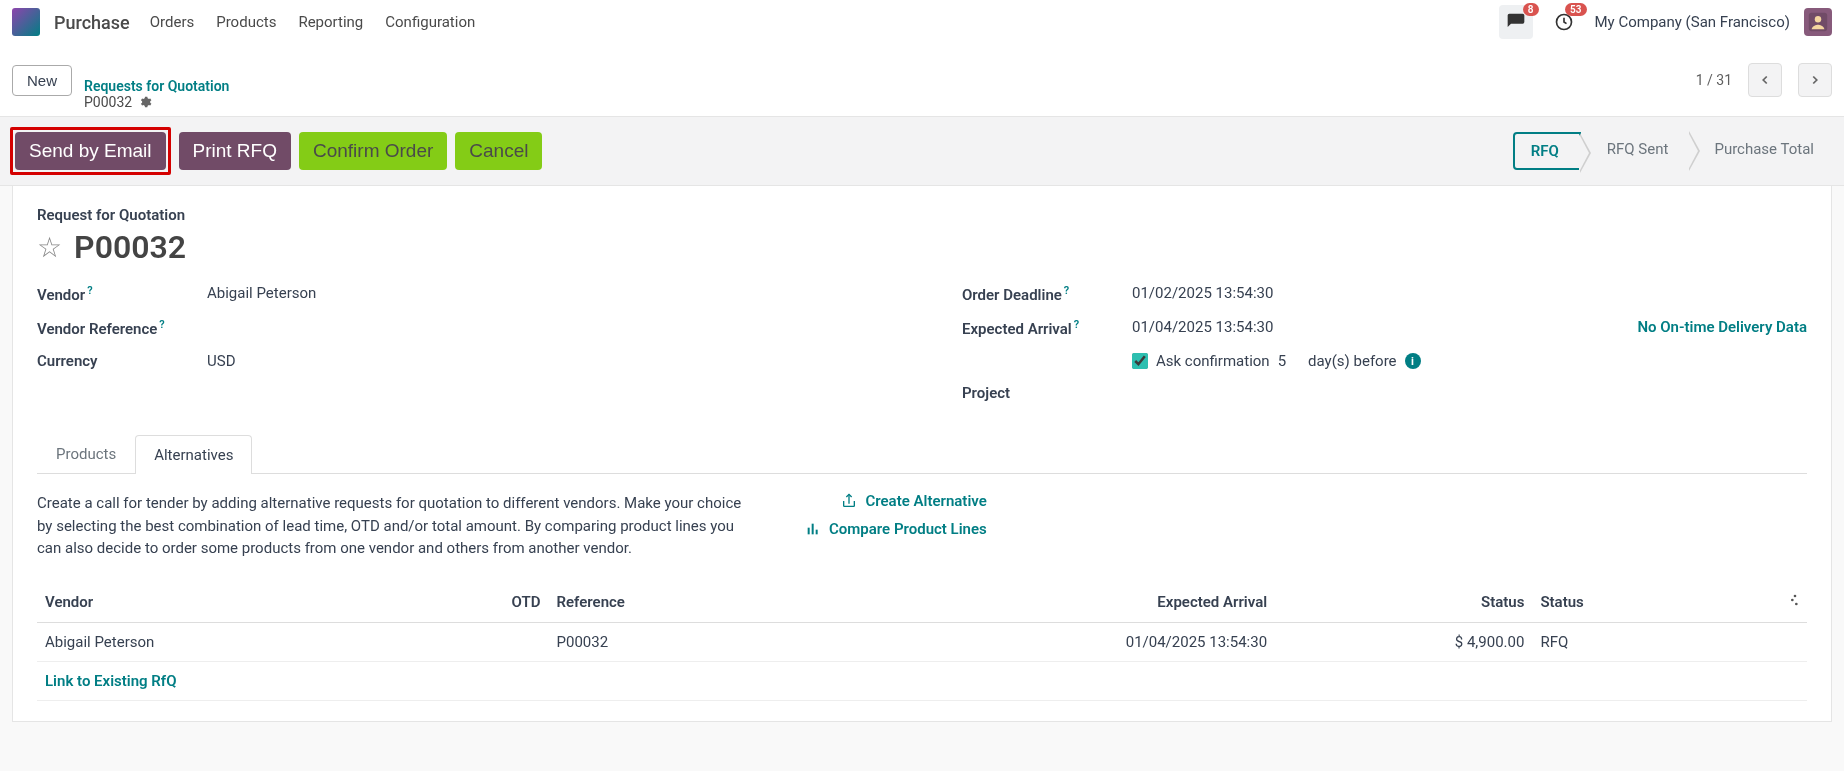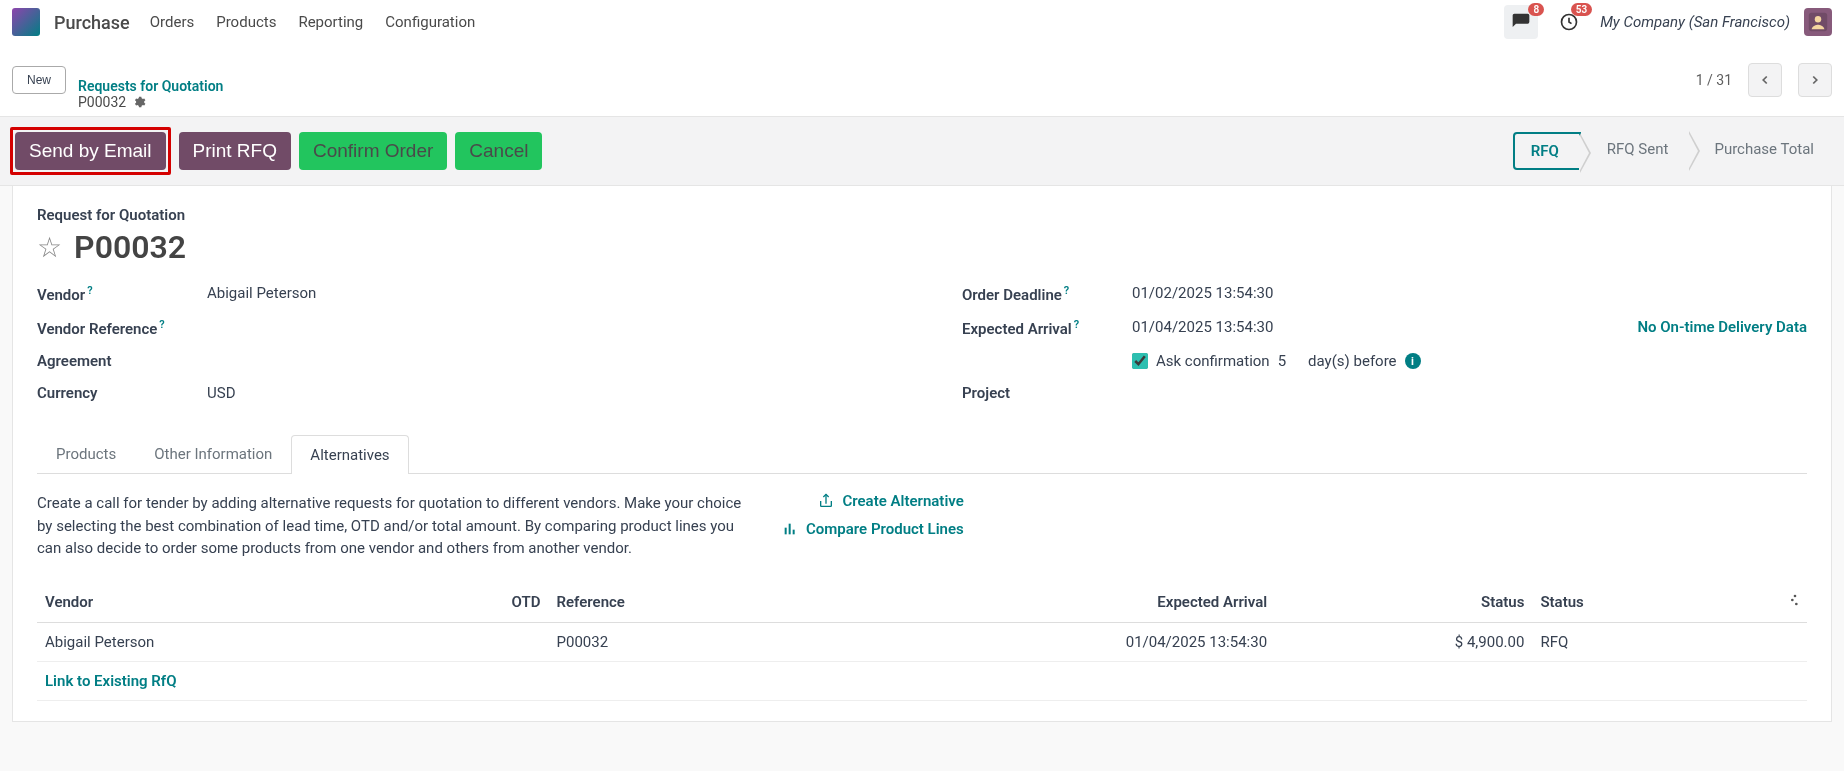--- a/index.html
+++ b/index.html
@@ -32,35 +32,35 @@
   .nav-items { display: flex; gap: 22px; flex: 1; }
   .nav-item { color: #4a4a4a; font-size: 15px; cursor: pointer; }
   .topnav-right { display: flex; align-items: center; gap: 14px; }
   .icon-badge-wrap { position: relative; display:inline-flex; align-items:center; justify-content:center; width:34px; height:34px; cursor:pointer;}
   .icon-badge-wrap.highlight { background:#eef0f2; border-radius:4px;}
   .badge {
     position:absolute; top:-2px; right:-6px;
     background:#d9534f; color:#fff; font-size:10px;
     border-radius:10px; padding:1px 5px; font-weight:600;
   }
-  .company-name { color:#374151; font-size:15px;font-style:italic; }
+  .company-name { color:#374151; font-size:15px; }
   .avatar {
     width:28px; height:28px; background:#875A7B; border-radius:4px;
     display:flex; align-items:center; justify-content:center;
     color:#fff; font-size:14px;
   }
   .avatar svg { width:22px; height:22px; }
   
   .subhead {
     display:flex; align-items:center; padding: 6px 12px 6px 12px;
     background:#fff;
   }
   .btn-new {
     border:1px solid #aaa; background:#fff; color:#374151;
-    padding:6px 14px; border-radius:4px; font-size:12px; cursor:pointer;
+    padding:6px 14px; border-radius:4px; font-size:15px; cursor:pointer;
     margin-right:12px;
   }
   .breadcrumb-col { display:flex; flex-direction:column;margin-top:28px; }
   .breadcrumb-link { color:#017e84; font-size:14px; font-weight:600; cursor:pointer;}
   .breadcrumb-current { color:#4a4a4a; font-size:14px; display:flex; align-items:center; gap:6px;}
   .sub-right { margin-left:auto; display:flex; align-items:center; gap:16px; color:#5f5f5f; font-size:14px;}
   .pager-btn {
     width:34px; height:34px; border:1px solid #ddd; background:#f3f3f4;
     display:flex; align-items:center; justify-content:center; cursor:pointer;
     border-radius:4px; color:#666;
@@ -69,21 +69,21 @@
   .actionbar {
     display:flex; align-items:center; padding:10px 10px;
     background:#f3f3f4; border-top:1px solid #e5e5e5; border-bottom:1px solid #e5e5e5;
   }
   .action-btn {
     padding:8px 14px; border-radius:4px; font-size:19px; cursor:pointer;
     border:none; margin-right:8px;
   }
   .action-highlight-box { border:3px solid #d40000; padding:2px; border-radius:2px; margin-right:8px; display:inline-block;}
   .btn-purple { background:#714b67; color:#fff; }
-  .btn-grey { background:#22c55e; color:#4a4a4a; }
+  .btn-grey { background:#84cc16; color:#4a4a4a; }
   .status-arrows { margin-left:auto; display:flex; align-items:stretch; }
   .status-step {
     position:relative; padding:8px 20px 8px 26px; font-size:15px; color:#6c757d;
     background:#f3f3f4;
   }
   .status-step.first { padding-left:16px; border:2px solid #017e84; border-radius:4px 0 0 4px;}
   .status-step.active { color:#017e84; font-weight:600;}
   .status-step::after {
     content:""; position:absolute; right:-10px; top:0; bottom:0;
     width:0; height:0; border-top:19px solid transparent; border-bottom:19px solid transparent;
@@ -111,21 +111,21 @@
   .delivery-link { color:#017e84; font-weight:600; font-size:15px; cursor:pointer; margin-left:auto;}
   .ask-row { display:flex; align-items:center; gap:8px; color:#374151; font-size:15px;}
   .chk { width:16px; height:16px; accent-color:#2dbfb0;}
   .info-icon { width:16px; height:16px; background:#017e84; color:#fff; border-radius:50%; display:inline-flex; align-items:center; justify-content:center; font-size:11px; font-weight:bold; cursor:pointer;}
   
   .tabs { display:flex; border-bottom:1px solid #ddd; margin-top:18px;}
   .tab { padding:10px 18px; font-size:15px; color:#6c757d; cursor:pointer; border:1px solid transparent; border-bottom:none;}
   .tab.active { color:#374151; border-color:#ddd; background:#fff; border-radius:4px 4px 0 0; position:relative; top:1px;}
   
   .tab-content { padding:18px 0 0 0;}
-  .alt-row { display:flex; gap:25px;}
+  .alt-row { display:flex; gap:48px;}
   .alt-text { flex:1; color:#374151; font-size:15px; line-height:1.5; max-width:720px;}
   .alt-actions { display:flex; flex-direction:column; gap:10px; }
   .link-action { display:flex; align-items:center; gap:8px; color:#017e84; font-weight:600; font-size:15px; cursor:pointer;justify-content:flex-end;}
   .link-action svg { width:16px; height:16px;}
   
   .alt-table { width:100%; border-collapse:collapse; margin-top:22px;}
   .alt-table th { text-align:left; font-size:15px; color:#374151; font-weight:600; padding:10px 8px; border-bottom:1px solid #ddd;}
   .alt-table th.r, .alt-table td.r { text-align:right;}
   .alt-table td { padding:10px 8px; border-bottom:1px solid #eee; font-size:15px; color:#374151;}
   .row-action { cursor:pointer; color:#555;}
@@ -221,24 +221,20 @@
     <div class="col">
       <div class="field-row">
         <div class="field-label"><span>Vendor</span><span class="help">?</span></div>
         <div class="field-value">Abigail Peterson</div>
       </div>
       <div class="field-row">
         <div class="field-label"><span>Vendor Reference</span><span class="help">?</span></div>
         <div class="field-value"></div>
       </div>
       <div class="field-row">
-        <div class="field-label">Agreement</div>
-        <div class="field-value"></div>
-      </div>
-      <div class="field-row">
         <div class="field-label">Currency</div>
         <div class="field-value">USD</div>
       </div>
     </div>
 
     <div class="col">
       <div class="field-row">
         <div class="field-label"><span>Order Deadline</span><span class="help">?</span></div>
         <div class="field-value">01/02/2025 13:54:30</div>
       </div>
@@ -261,21 +257,20 @@
       </div>
       <div class="field-row">
         <div class="field-label">Project</div>
         <div class="field-value"></div>
       </div>
     </div>
   </div>
 
   <div class="tabs">
     <div class="tab">Products</div>
-    <div class="tab">Other Information</div>
     <div class="tab active">Alternatives</div>
   </div>
 
   <div class="tab-content">
     <div class="alt-row">
       <div class="alt-text">Create a call for tender by adding alternative requests for quotation to different vendors. Make your choice by selecting the best combination of lead time, OTD and/or total amount. By comparing product lines you can also decide to order some products from one vendor and others from another vendor.</div>
       <div class="alt-actions">
         <div class="link-action">
           <svg viewBox="0 0 24 24" fill="none" stroke="#017e84" stroke-width="2">
               <path d="M4 12v7a1 1 0 0 0 1 1h14a1 1 0 0 0 1-1v-7"></path>

